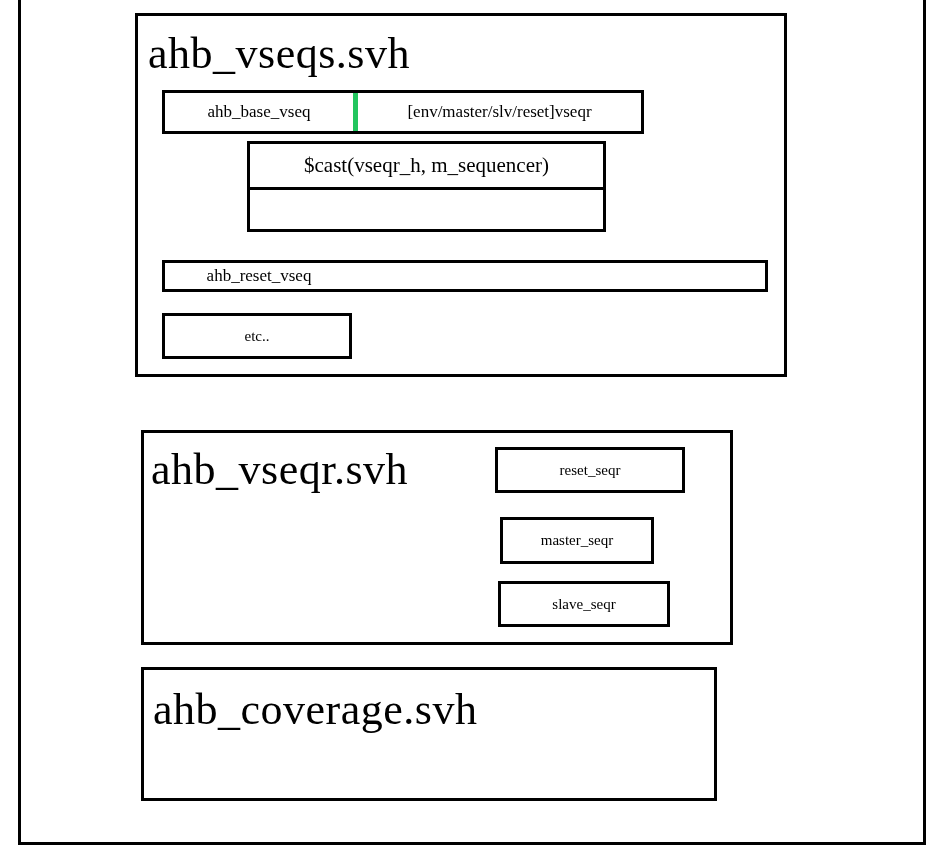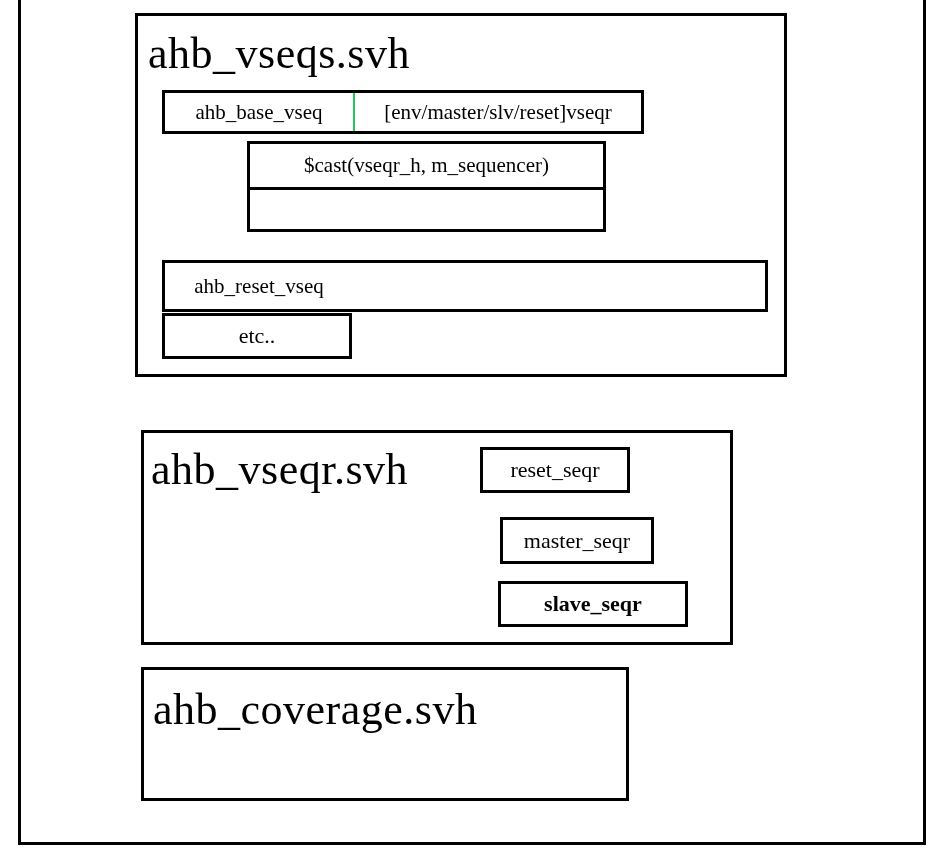--- a/index.html
+++ b/index.html
@@ -24,64 +24,64 @@
   .file-title {
     font-size: 44px;
     line-height: 52px;
     white-space: nowrap;
     letter-spacing: 0.5px;
   }
   .label-box {
     display: flex;
     align-items: center;
     justify-content: center;
-    font-size: 22px;
+    font-size: 15px;
     white-space: nowrap;
   }
   .split-row {
     display: flex;
     align-items: stretch;
   }
   .split-row .cell {
     display: flex;
     align-items: center;
     justify-content: center;
-    font-size: 21px;
+    font-size: 17px;
     white-space: nowrap;
   }
   .split-row .cell.left { flex: 0 0 188px; }
-  .split-row .cell.right { flex: 1 1 auto; border-left: 2px solid #22c55e; }
+  .split-row .cell.right { flex: 1 1 auto; border-left: 5px solid #22c55e; }
   .stack-box { display: flex; flex-direction: column; }
   .stack-box .line {
     display: flex;
     align-items: center;
     justify-content: center;
     font-size: 21px;
     white-space: nowrap;
   }
   .stack-box .line.first { flex: 0 0 43px; border-bottom: 3px solid #000000; }
   .stack-box .line.second { flex: 1 1 auto; }
 
   
   #outer-frame { left: 18px; top: -6px; width: 908px; height: 851px; }
 
   #vseqs-box   { left: 135px; top: 13px;  width: 652px; height: 364px; }
   #vseqs-title { left: 10px;  top: 12px; }
   #base-row    { left: 24px;  top: 74px;  width: 482px; height: 44px; }
   #cast-box    { left: 109px; top: 125px; width: 359px; height: 91px; }
-  #reset-row   { left: 24px;  top: 244px; width: 606px; height: 52px; }
+  #reset-row   { left: 24px;  top: 244px; width: 606px; height: 32px; }
   #etc-box     { left: 24px;  top: 297px; width: 190px; height: 46px; }
 
   #vseqr-box    { left: 141px; top: 430px; width: 592px; height: 215px; }
   #vseqr-title  { left: 7px;   top: 11px; }
-  #reset-seqr   { left: 336px; top: 14px;  width: 150px; height: 46px; align-items: center; }
+  #reset-seqr   { left: 351px; top: 14px;  width: 190px; height: 46px; align-items: center; }
   #master-seqr  { left: 356px; top: 84px;  width: 154px; height: 47px; }
-  #slave-seqr   { left: 354px; top: 148px; width: 190px; height: 46px; font-weight: bold; }
+  #slave-seqr   { left: 354px; top: 148px; width: 172px; height: 46px; }
 
-  #coverage-box   { left: 141px; top: 667px; width: 488px; height: 134px; }
+  #coverage-box   { left: 141px; top: 667px; width: 576px; height: 134px; }
   #coverage-title { left: 9px;   top: 14px; }
 </style>
 </head>
 <body>
 
 <div id="canvas">
 
   <div id="outer-frame" class="abs bordered"></div>
 
   <div id="vseqs-box" class="abs bordered">

